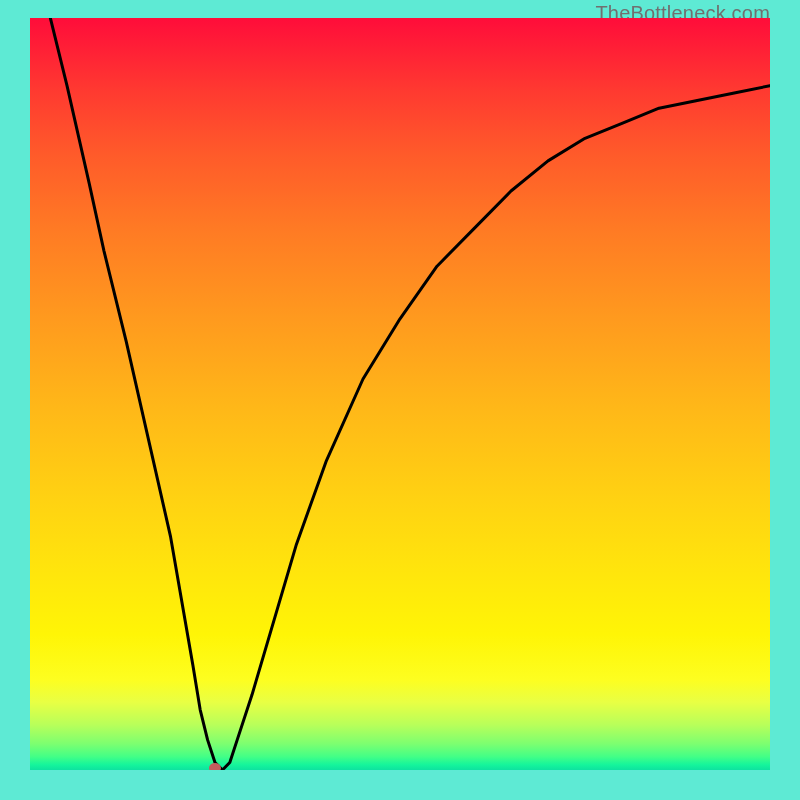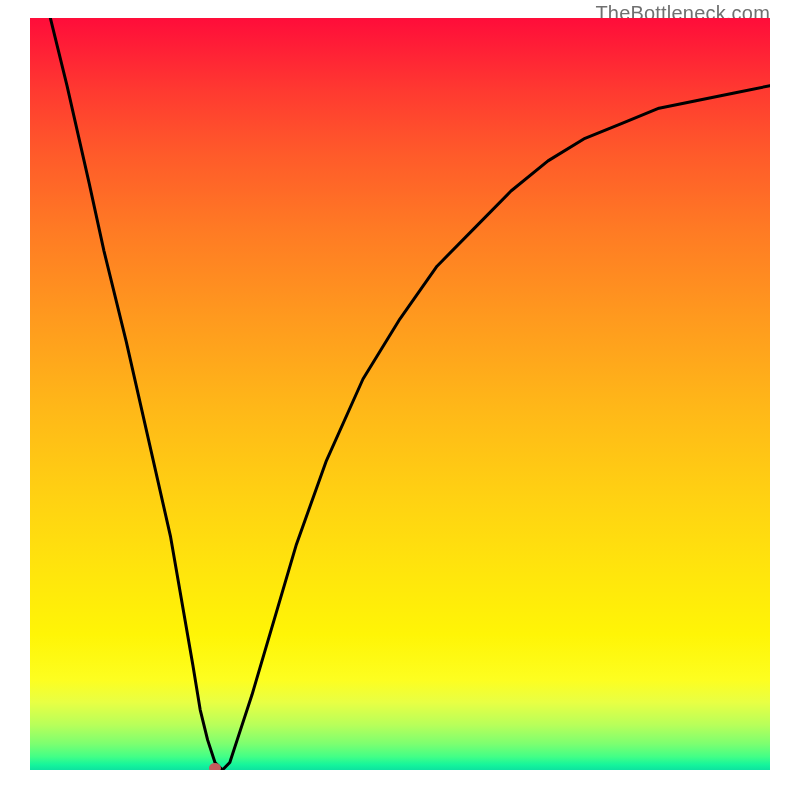--- a/index.html
+++ b/index.html
@@ -6,21 +6,21 @@
     margin: 0;
     padding: 0;
     width: 800px;
     height: 800px;
     background: #000;
     font-family: Arial, Helvetica, sans-serif;
   }
   .outer {
     width: 800px;
     height: 800px;
-    background: #ffffff;
+    background: #5eead4;
     position: relative;
   }
   .plot {
     position: absolute;
     left: 30px;
     top: 18px;
     width: 740px;
     height: 752px;
     overflow: hidden;
   }

